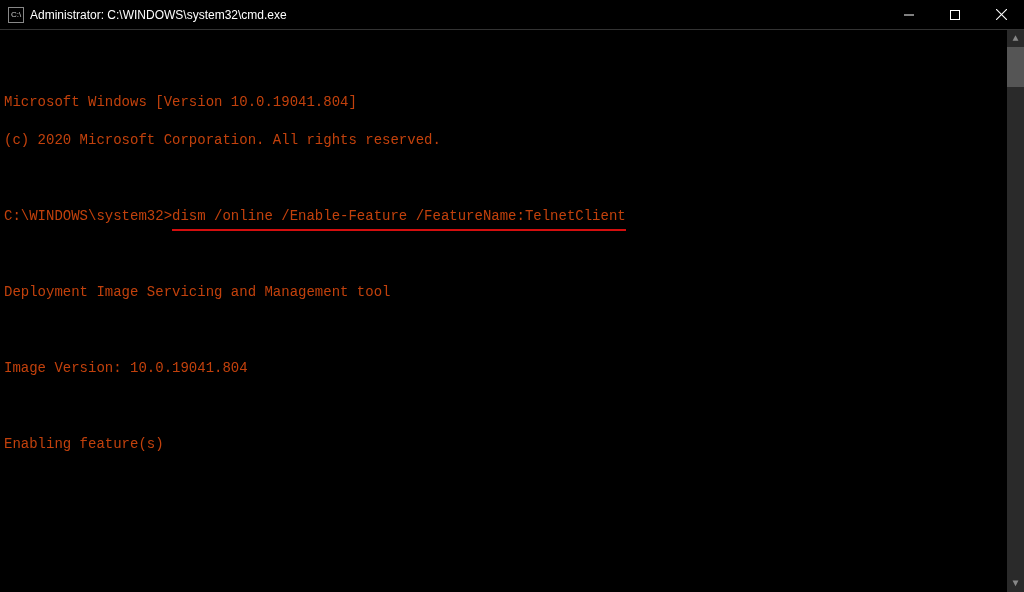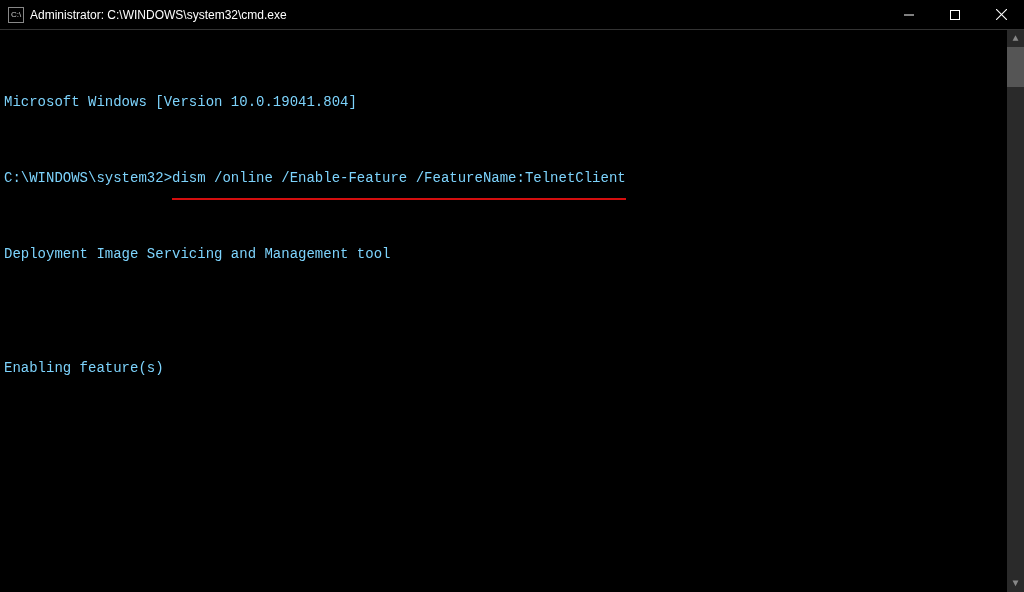--- a/index.html
+++ b/index.html
@@ -48,31 +48,31 @@
     color: #fff;
   }
   .win-btn svg { stroke: #fff; fill: none; stroke-width: 1; }
   .terminal {
     position: absolute;
     top: 30px;
     left: 0;
     right: 0;
     bottom: 0;
     background: #000;
-    color: #7dd3fc;
+    color: #c2410c;
     padding: 6px 4px;
     line-height: 19px;
     white-space: pre;
     font-size: 14px;
   }
   .line { display: block; }
   .prompt-line { position: relative; }
   .underline-red {
     border-bottom: 2.5px solid #d40e0e;
-    padding-bottom: 12px;
+    padding-bottom: 5px;
   }
   .scrollbar {
     position: absolute;
     top: 30px;
     right: 0;
     bottom: 0;
     width: 17px;
     background: #2a2a2a;
     display: flex;
     flex-direction: column;
@@ -121,25 +121,27 @@
           <line x1="0" y1="0" x2="10" y2="10"></line>
           <line x1="10" y1="0" x2="0" y2="10"></line>
         </svg>
     </div>
   </div>
 </div>
 
 <div class="terminal">
   <div class="terminal-content">
 <span class="line">Microsoft Windows [Version 10.0.19041.804]</span>
+<span class="line">(c) 2020 Microsoft Corporation. All rights reserved.</span>
 <span class="line"> </span>
 <span class="line prompt-line"><span>C:\WINDOWS\system32&gt;</span><span class="underline-red">dism /online /Enable-Feature /FeatureName:TelnetClient</span></span>
 <span class="line"> </span>
 <span class="line">Deployment Image Servicing and Management tool</span>
 <span class="line"> </span>
+<span class="line">Image Version: 10.0.19041.804</span>
 <span class="line"> </span>
 <span class="line">Enabling feature(s)</span>
 <span class="line"> </span>
 
   </div>
 </div>
 
 <div class="scrollbar">
   <div class="scroll-arrow">▲</div>
   <div class="scroll-thumb"></div>

